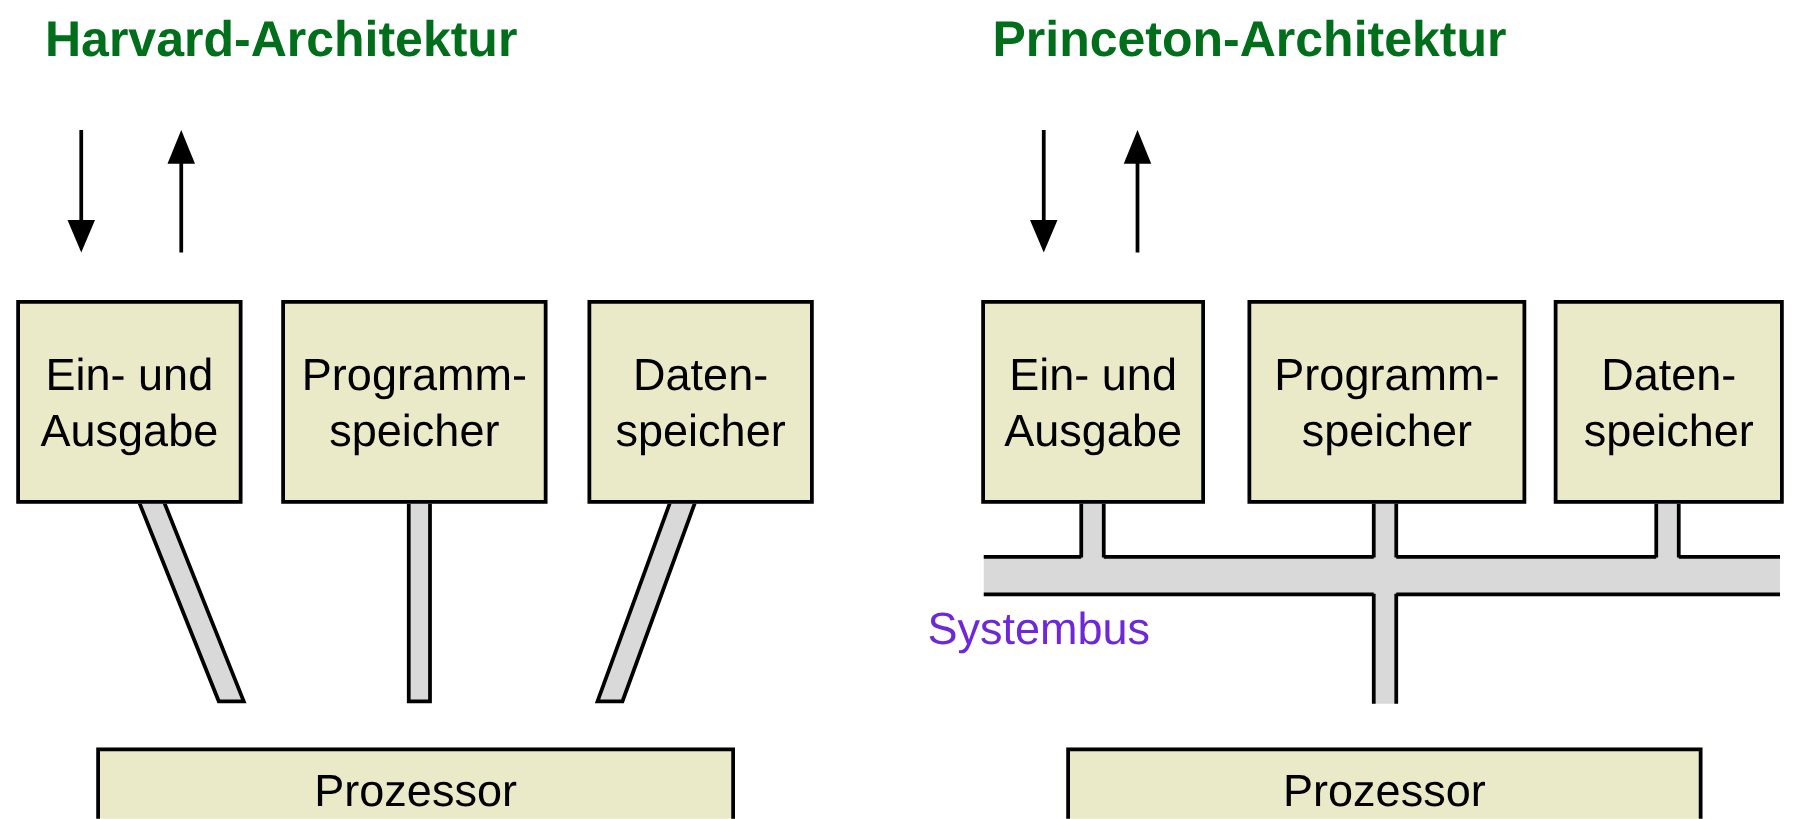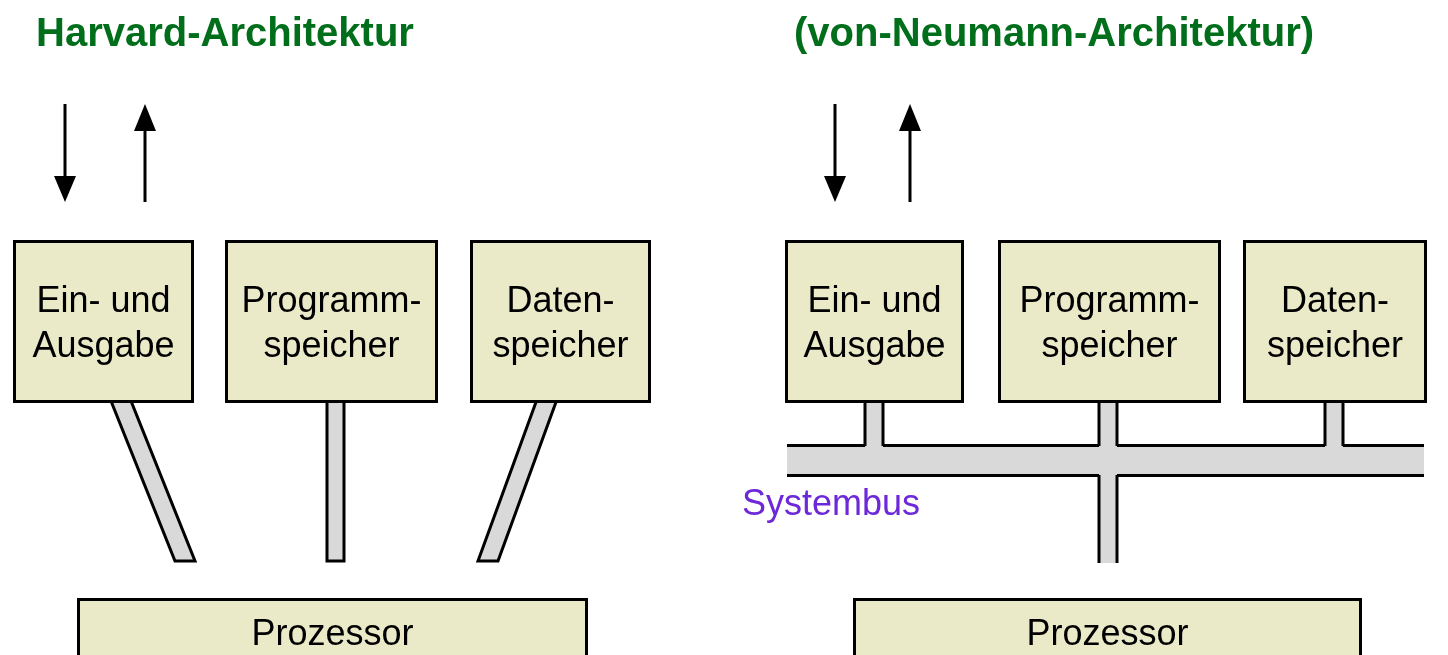--- a/index.html
+++ b/index.html
@@ -114,21 +114,21 @@
   <div class="box" style="left:470px;top:201px;width:181px;height:163px;">
     <span>Daten-</span>
     <span>speicher</span>
   </div>
 
   <div class="box" style="left:77px;top:559px;width:511px;height:68px;">
     <span>Prozessor</span>
   </div>
 
   <div class="title" style="left:794px;top:7px;">
-    <div>(von-Neumann-Architektur)</div>
+    <div>Princeton-Architektur</div>
   </div>
 
   <div class="box" style="left:785px;top:201px;width:179px;height:163px;">
     <span>Ein- und</span>
     <span>Ausgabe</span>
   </div>
 
   <div class="box" style="left:998px;top:201px;width:223px;height:163px;">
     <span>Programm-</span>
     <span>speicher</span>

